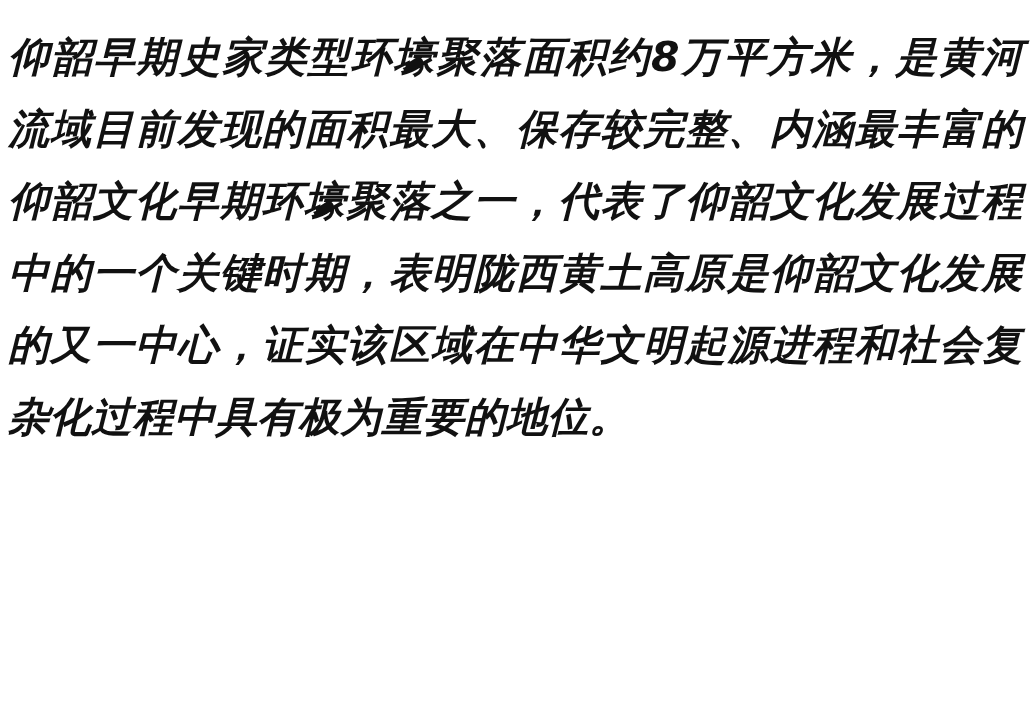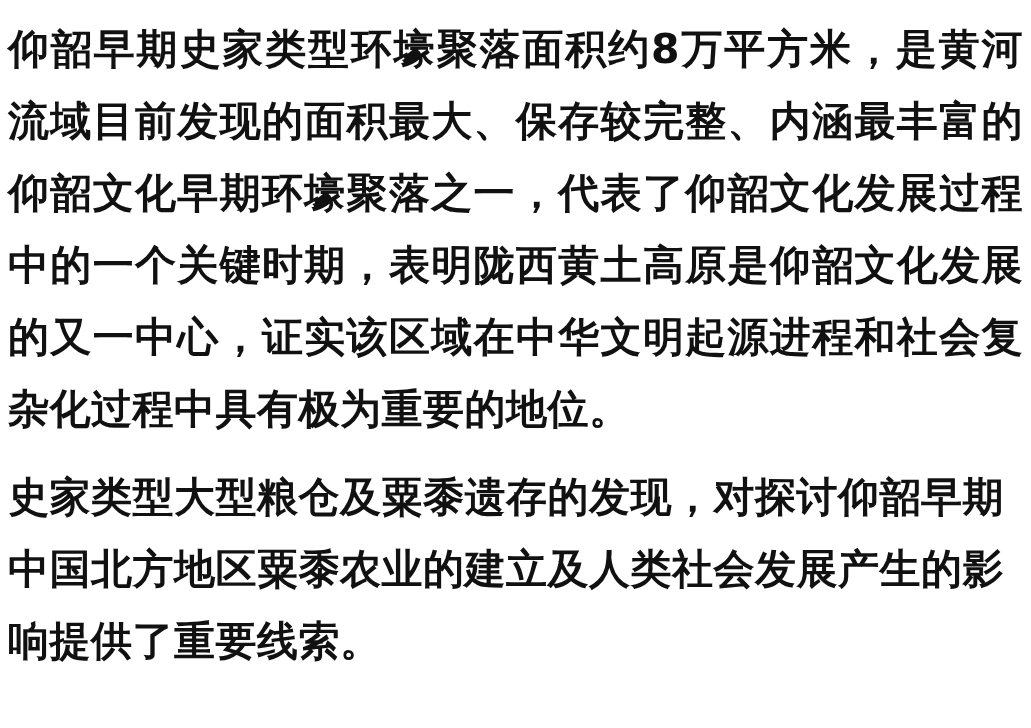--- a/index.html
+++ b/index.html
@@ -10,22 +10,23 @@
   body {
     width: 1031px;
     height: 728px;
     overflow: hidden;
     font-family: "DejaVu Sans", "Liberation Sans", sans-serif;
   }
   .page {
     box-sizing: border-box;
     width: 1031px;
     height: 728px;
-    padding: 13px 8px 0 8px;
+    padding: 21px 8px 0 8px;
     background: #ffffff;
+    font-style: italic;
   }
   .para {
     color: #111111;
     font-family: "DejaVu Sans", "Liberation Sans", sans-serif;
     font-size: 41px;
     font-weight: 700;
     line-height: 72px;
     letter-spacing: 0.5px;
     text-align: justify;
     text-justify: inter-character;
@@ -36,14 +37,13 @@
   }
   .para-last {
     text-align: left;
   }
 </style>
 </head>
 <body>
 
 <div class="page">
   <p class="para">仰韶早期史家类型环壕聚落面积约8万平方米，是黄河流域目前发现的面积最大、保存较完整、内涵最丰富的仰韶文化早期环壕聚落之一，代表了仰韶文化发展过程中的一个关键时期，表明陇西黄土高原是仰韶文化发展的又一中心，证实该区域在中华文明起源进程和社会复杂化过程中具有极为重要的地位。</p>
-  <p class="para para-last">史家类型大型粮仓及粟黍遗存的发现，对探讨仰韶早期中国北方地区粟黍农业的建立及人类社会发展产生的影响提供了重要线索。</p>
 </div>
 
 </body></html>

